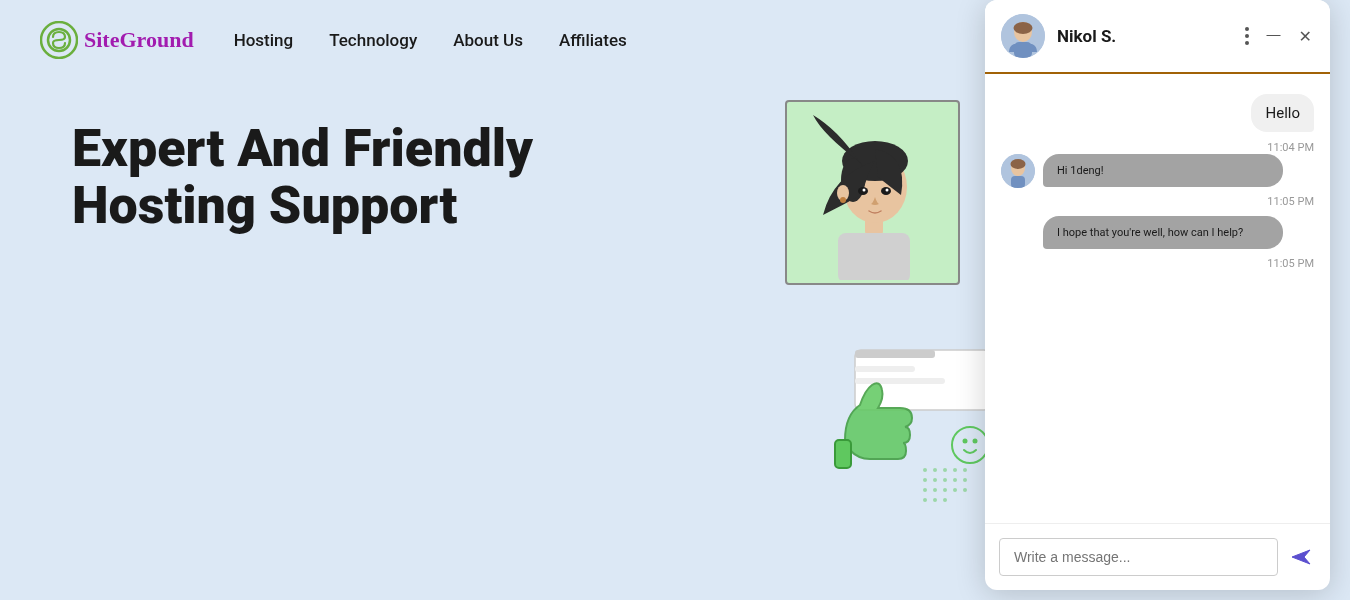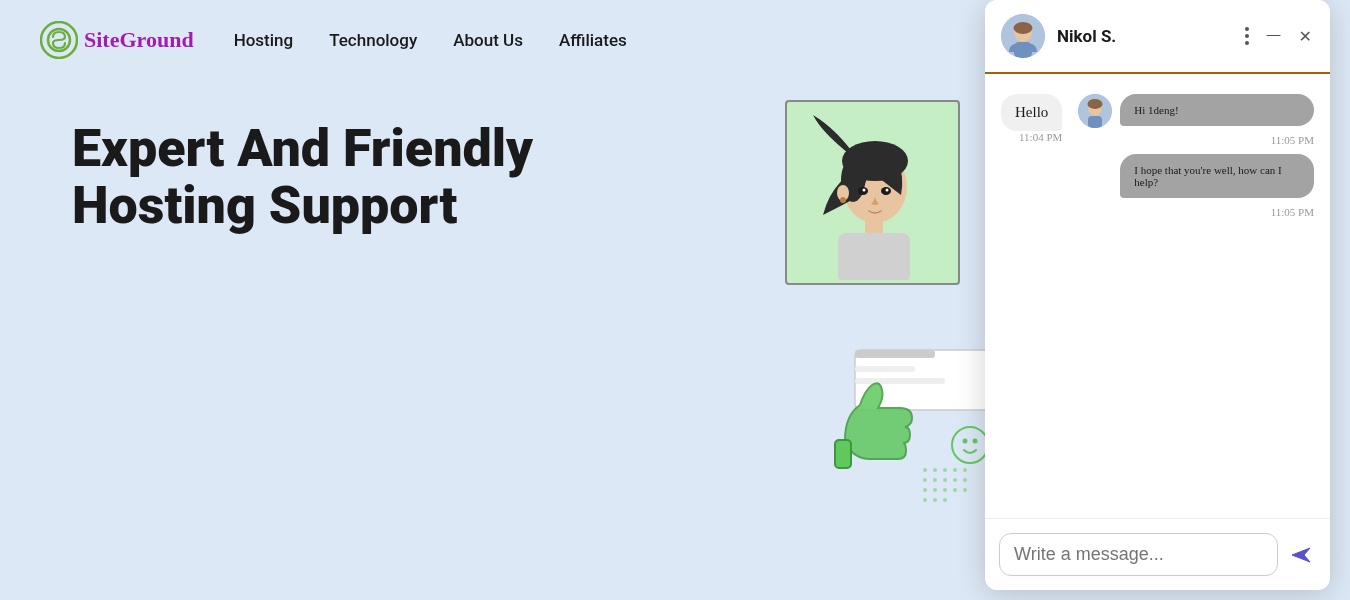--- a/index.html
+++ b/index.html
@@ -167,42 +167,40 @@
       border-radius: 50%;
       display: block;
     }
 
     
     .chat-messages {
       flex: 1;
       overflow-y: auto;
       padding: 20px 16px;
       display: flex;
-      flex-direction: row;
-      gap: 16px;
-      font-family: Liberation Serif, serif;
+      flex-direction: column;
     }
 
     .msg-right {
       display: flex;
       flex-direction: column;
       align-items: flex-end;
     }
     .msg-right .bubble {
       background: #f0f0f0;
       padding: 10px 14px;
       border-radius: 16px 16px 4px 16px;
       font-size: 15px;
       color: #1a1a1a;
       max-width: 200px;
     }
     .msg-right .time {
       font-size: 11px;
       color: #999;
-      margin-top: 0;
+      margin-top: 9px;
     }
 
     .msg-left {
       display: flex;
       align-items: flex-start;
       gap: 8px;
     }
     .msg-left-avatar {
       width: 34px;
       height: 34px;
@@ -246,23 +244,23 @@
     .chat-input-area {
       padding: 14px 14px;
       border-top: 1px solid #eee;
       display: flex;
       align-items: center;
       gap: 8px;
     }
     .chat-input {
       flex: 1;
       border: 1.5px solid #ccc;
-      border-radius: 12px;
+      border-radius: 4px;
       padding: 10px 14px;
-      font-size: 18px;
+      font-size: 14px;
       color: #999;
       outline: none;
       background: #fff;
     }
     .chat-send-btn {
       background: none;
       border: none;
       cursor: pointer;
       padding: 4px;
       display: flex;

